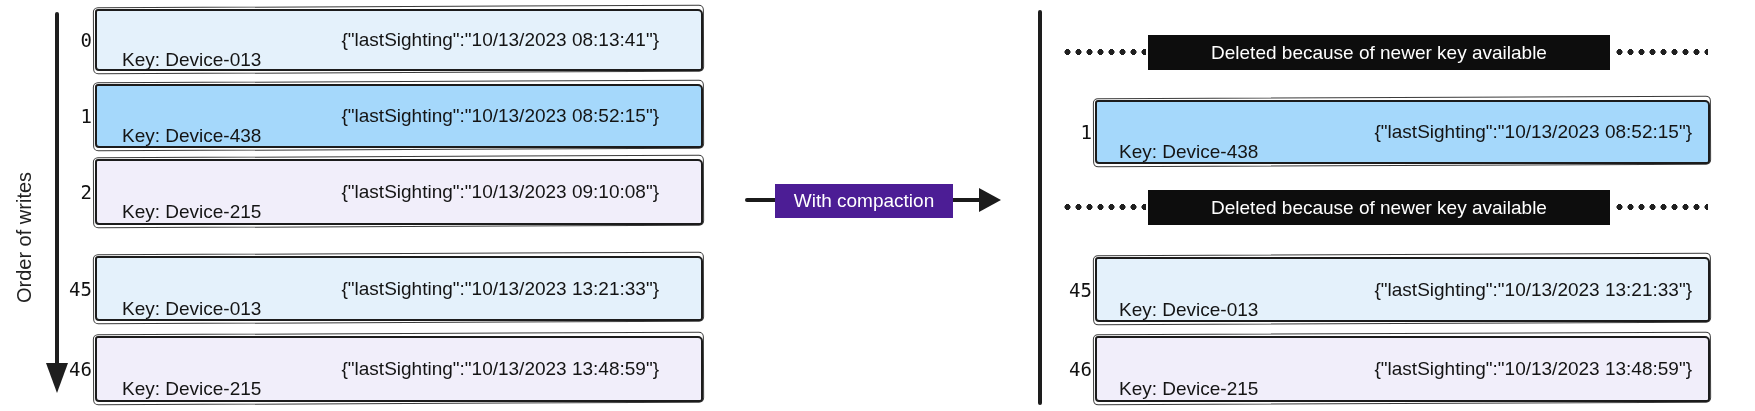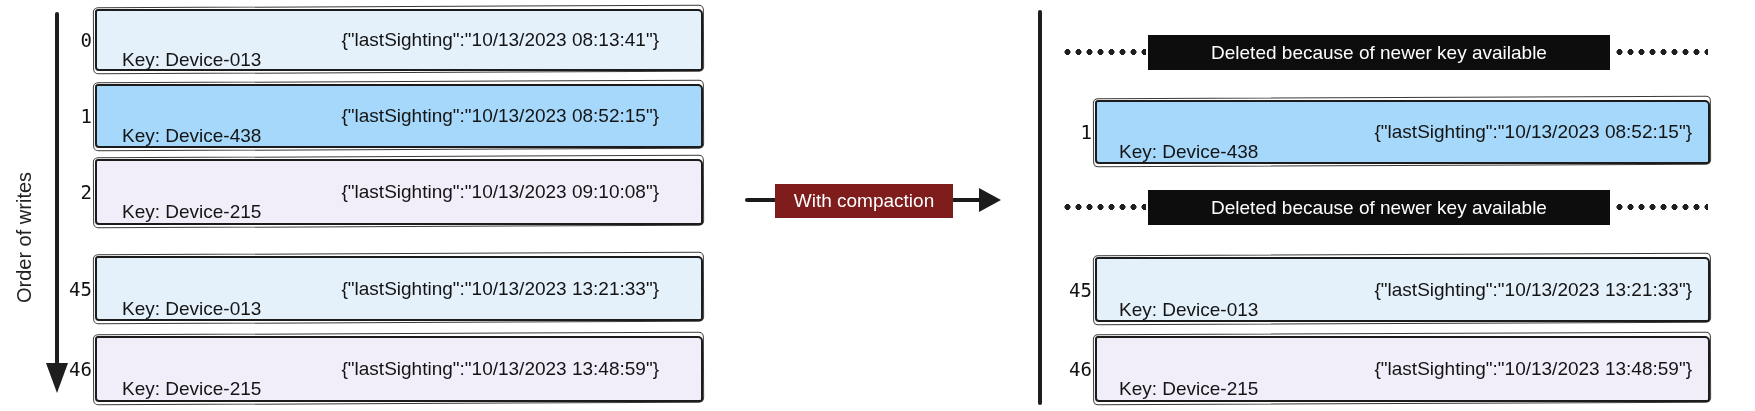--- a/index.html
+++ b/index.html
@@ -41,21 +41,21 @@
   .rec-key{white-space:nowrap;margin-top:40px;}
   .rec-val{white-space:nowrap;}
   
   .mid-line{position:absolute;left:745px;top:198px;width:238px;height:4px;background:#1b1b1b;border-radius:2px;}
   .mid-head{
     position:absolute;left:979px;top:188px;width:0;height:0;
     border-top:12px solid transparent;border-bottom:12px solid transparent;border-left:22px solid #1b1b1b;
   }
   .mid-box{
     position:absolute;left:775px;top:184px;width:178px;height:34px;
-    background:#7f1d1d;color:#fff;font-size:19px;
+    background:#4c1d95;color:#fff;font-size:19px;
     display:flex;align-items:center;justify-content:center;white-space:nowrap;
   }
   
   .r-vline{position:absolute;left:1038px;top:10px;width:4px;height:395px;background:#1d1d1d;border-radius:2px;}
   .deleted-box{
     position:absolute;left:1148px;width:462px;height:35px;
     background:#0d0d0d;color:#fff;font-size:19px;
     display:flex;align-items:center;justify-content:center;white-space:nowrap;text-align:center;
   }
   .dots{

